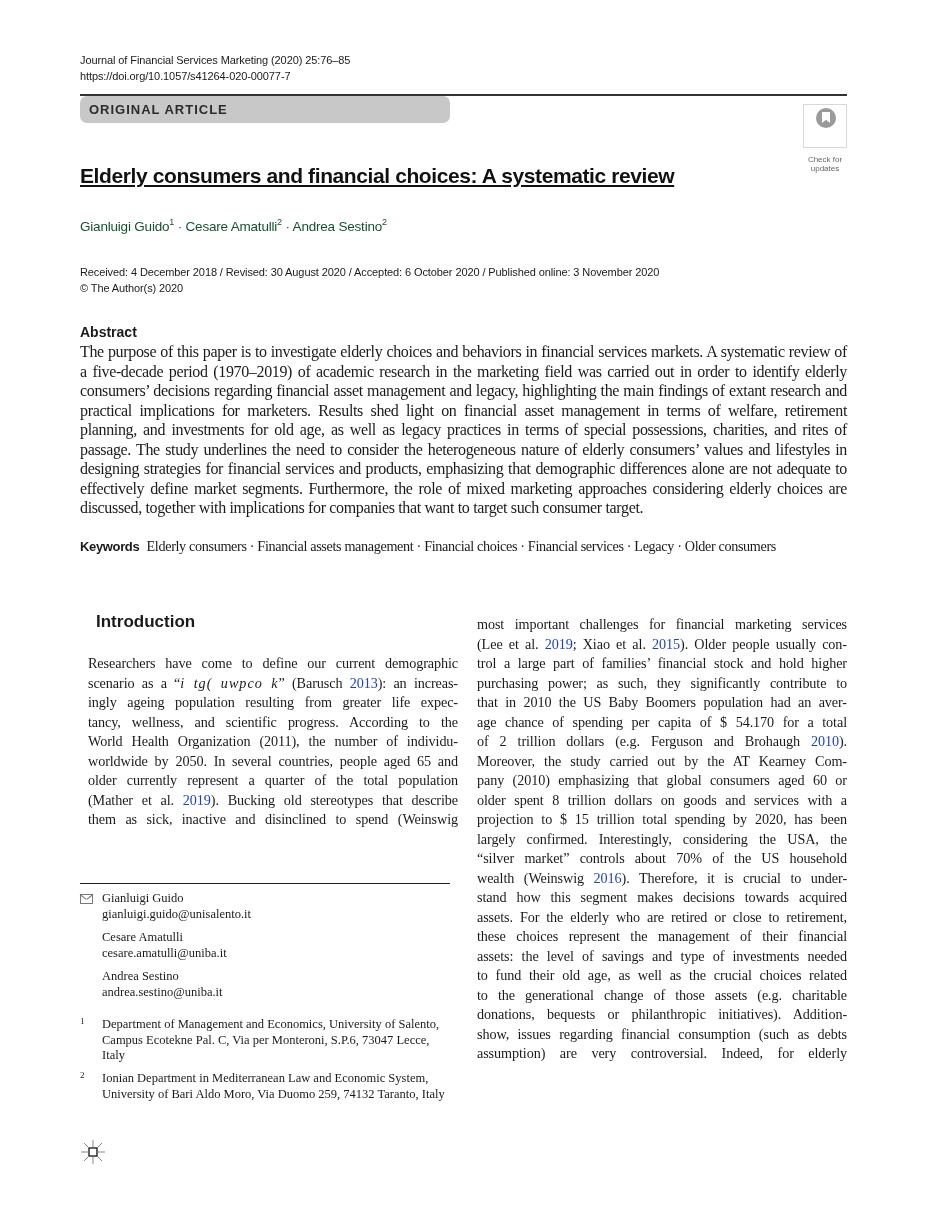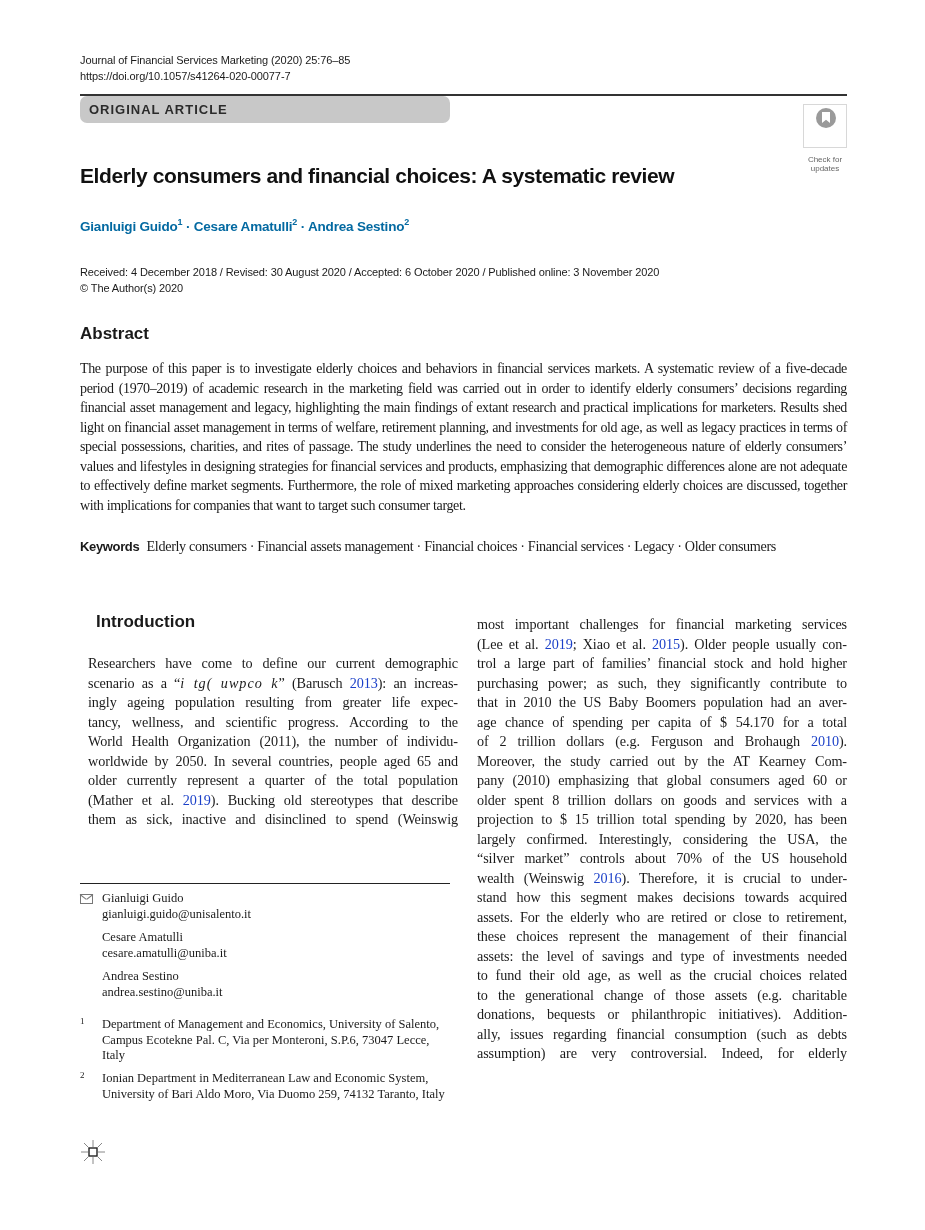--- a/index.html
+++ b/index.html
@@ -11,27 +11,27 @@
   .journal-line { left: 80px; top: 52px; font-size: 11px; line-height: 16px; letter-spacing: -0.1px; }
   .top-rule { left: 80px; top: 94px; width: 767px; height: 2px; background: #333; }
   .article-type-band { left: 80px; top: 96px; width: 370px; height: 27px; background: #c8c8c8; border-radius: 7px; }
   .article-type-band span { position: absolute; left: 9px; top: 6px; font-size: 13px; font-weight: bold; letter-spacing: 1px; color: #2b2b2b; }
 
   .crossmark { left: 803px; top: 104px; width: 44px; height: 44px; border: 1px solid #d8d8d8; background: #fff; }
   .crossmark .cm-circle { position: absolute; left: 12px; top: 3px; width: 20px; height: 20px; border-radius: 50%; background: #9a9a9a; }
   .crossmark .cm-circle::after { content: ""; position: absolute; left: 6px; top: 4px; width: 8px; height: 11px; background: #fff; clip-path: polygon(0 0,100% 0,100% 100%,50% 70%,0 100%); }
   .crossmark .cm-text { position: absolute; left: 0; top: 24px; width: 100%; text-align: center; font-size: 8px; line-height: 9px; color: #666; margin-top: 26px; }
 
-  .title { left: 80px; top: 164px; font-size: 21px; font-weight: bold; letter-spacing: -0.4px; color: #111; }
-  .authors { left: 80px; top: 217px; font-size: 13.5px; font-weight: bold; color: #0369a1; letter-spacing: -0.2px; }
+  .title { left: 80px; top: 164px; font-size: 21px; font-weight: bold; letter-spacing: -0.4px; color: #111; text-decoration: underline; }
+  .authors { left: 80px; top: 217px; font-size: 13.5px; font-weight: normal; color: #14532d; letter-spacing: -0.2px; }
   .authors sup { font-size: 9px; }
   .dates { left: 80px; top: 264px; font-size: 11px; line-height: 16px; letter-spacing: -0.1px; }
 
-  .abstract-heading { left: 80px; top: 324px; font-size: 17px; font-weight: bold; }
-  .abstract-body { left: 80px; top: 359px; width: 767px; font-size: 14px; line-height: 19.5px; text-align: justify; letter-spacing: -0.35px; }
+  .abstract-heading { left: 80px; top: 324px; font-size: 14px; font-weight: bold; }
+  .abstract-body { left: 80px; top: 342px; width: 767px; font-size: 16px; line-height: 19.5px; text-align: justify; letter-spacing: -0.35px; }
   .keywords { left: 80px; top: 537px; width: 767px; font-size: 14.2px; line-height: 19.5px; letter-spacing: -0.35px; }
   .keywords b { font-family: "Liberation Sans", sans-serif; font-weight: bold; font-size: 13px; margin-right: 4px; }
 
   .section-heading { left: 96px; top: 612px; font-size: 17px; font-weight: bold; }
   .col { font-size: 14.2px; line-height: 19.5px; text-align: justify; text-align-last: justify; letter-spacing: -0.1px; }
   .col-left { left: 80px; top: 654px; width: 370px; margin-left: 8px; }
   .col-right { left: 477px; top: 615px; width: 370px; }
   .cite { color: #1a3fc8; }
   .line { display: block; white-space: nowrap; text-align: justify; text-align-last: justify; }
 
@@ -120,21 +120,21 @@
     <span class="line">largely confirmed. Interestingly, considering the USA, the</span>
     <span class="line">“silver market” controls about 70% of the US household</span>
     <span class="line">wealth (Weinswig <span class="cite">2016</span>). Therefore, it is crucial to under-</span>
     <span class="line">stand how this segment makes decisions towards acquired</span>
     <span class="line">assets. For the elderly who are retired or close to retirement,</span>
     <span class="line">these choices represent the management of their financial</span>
     <span class="line">assets: the level of savings and type of investments needed</span>
     <span class="line">to fund their old age, as well as the crucial choices related</span>
     <span class="line">to the generational change of those assets (e.g. charitable</span>
     <span class="line">donations, bequests or philanthropic initiatives). Addition-</span>
-    <span class="line">ally, issues regarding financial consumption (such as debts</span>
+    <span class="line">show, issues regarding financial consumption (such as debts</span>
     <span class="line" style="text-align-last: justify;">assumption) are very controversial. Indeed, for elderly</span>
   </div>
 
 <div class="abs foot-rule"></div>
 <div class="abs contact">
   <div class="entry">
     <span class="mail-icon"></span>
     <div>Gianluigi Guido</div>
     <div>gianluigi.guido@unisalento.it</div>
   </div>

